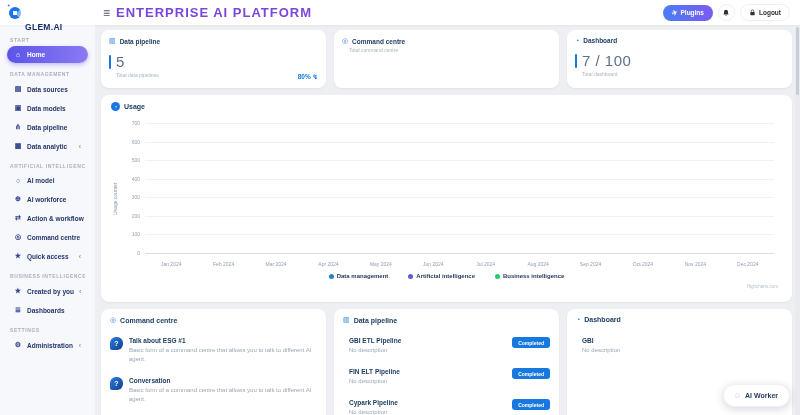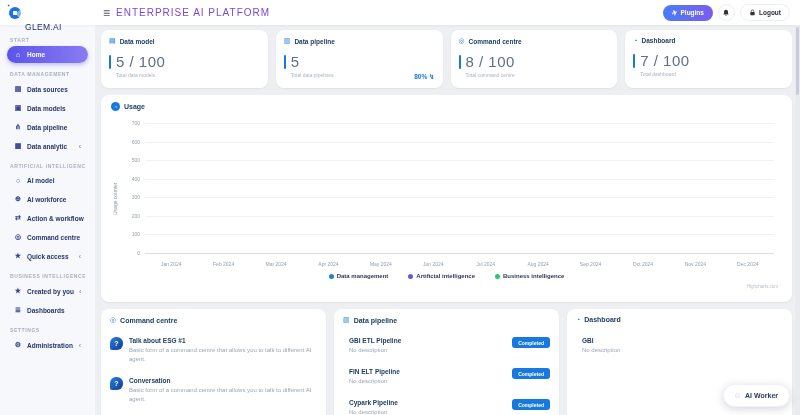--- a/index.html
+++ b/index.html
@@ -7,23 +7,23 @@
   body { font-family:"Liberation Sans", sans-serif; background:#edeff3; position:relative; }
 
   
   .header { position:absolute; top:0; left:0; right:0; height:25px; background:#ffffff;
             display:flex; align-items:center; z-index:20; box-shadow:0 1px 2px rgba(20,30,60,.05); }
   .logo-box { width:95px; flex:none; display:flex; align-items:center; gap:4px; padding-left:9px; }
   .logo-mark { width:12px; height:12px; border-radius:50%; flex:none;
                background: radial-gradient(circle at 50% 50%, #ffffff 0 2.4px, transparent 2.5px),
                            conic-gradient(from 140deg, #1a73e8 0 78%, #7db4f5 78% 100%); position:relative; }
   .logo-mark::after { content:"✦"; position:absolute; top:-4px; left:-2px; font-size:4px; color:#1a73e8; }
-  .logo-text { font-size:8.5px; font-weight:normal; color:#1c2f6b; letter-spacing:.3px;margin-top:28px; }
+  .logo-text { font-size:8.5px; font-weight:bold; color:#1c2f6b; letter-spacing:.3px;margin-top:28px; }
   .hamburger { color:#4a5568; font-size:12px; margin:0 6px 0 8px; line-height:1; cursor:pointer; }
-  .app-title { font-size:10px; font-weight:normal; letter-spacing:1px; color:#7b46d9; }
+  .app-title { font-size:13px; font-weight:bold; letter-spacing:1px; color:#7b46d9; }
   .header-right { margin-left:auto; display:flex; gap:5px; align-items:center; padding-right:10px; }
   .btn-plugins { background:linear-gradient(90deg,#4a7df5,#7a5cf0); color:#fff; border:none; cursor:pointer;
                  border-radius:9px; font-size:6.5px; font-weight:bold; padding:4px 9px;
                  display:flex; gap:3px; align-items:center; font-family:inherit; }
   .btn-circle { width:17px; height:17px; border-radius:50%; background:#fff; border:1px solid #edeff3;
                 display:flex; align-items:center; justify-content:center; cursor:pointer; }
   .btn-logout { background:#fff; border:1px solid #edeff3; cursor:pointer; border-radius:9px; padding:4px 8px;
                 font-size:6.5px; font-weight:bold; color:#2b2f36; display:flex; gap:3px; align-items:center; font-family:inherit; }
   .plane-icon { font-size:7px; transform:rotate(-20deg); display:inline-block; }
 
@@ -193,49 +193,34 @@
       <span>Administration</span>
       <span class="chev">‹</span>
     </div>
   </nav>
 
 <div class="main">
 
   <div class="stats-row" id="stats-row">
       <article class="stat-card">
         <div class="stat-head">
-          <span class="stat-icon">▤</span>
-          <span class="stat-title">Data model</span>
-        </div>
-        <div class="stat-value-row">
-          <span class="stat-vbar"></span>
-          <span class="stat-value">5 / 100</span>
-        </div>
-        <div class="stat-sub">Total data models</div>
-      </article>
-      <article class="stat-card">
-        <div class="stat-head">
           <span class="stat-icon">▥</span>
           <span class="stat-title">Data pipeline</span>
         </div>
         <div class="stat-value-row">
           <span class="stat-vbar"></span>
           <span class="stat-value">5</span>
         </div>
         <div class="stat-sub">Total data pipelines</div>
         <span class="stat-extra">80% ↯</span>
       </article>
       <article class="stat-card">
         <div class="stat-head">
           <span class="stat-icon">◎</span>
           <span class="stat-title">Command centre</span>
-        </div>
-        <div class="stat-value-row">
-          <span class="stat-vbar"></span>
-          <span class="stat-value">8 / 100</span>
         </div>
         <div class="stat-sub">Total command centre</div>
       </article>
       <article class="stat-card">
         <div class="stat-head">
           <span class="stat-icon">◔</span>
           <span class="stat-title">Dashboard</span>
         </div>
         <div class="stat-value-row">
           <span class="stat-vbar"></span>

